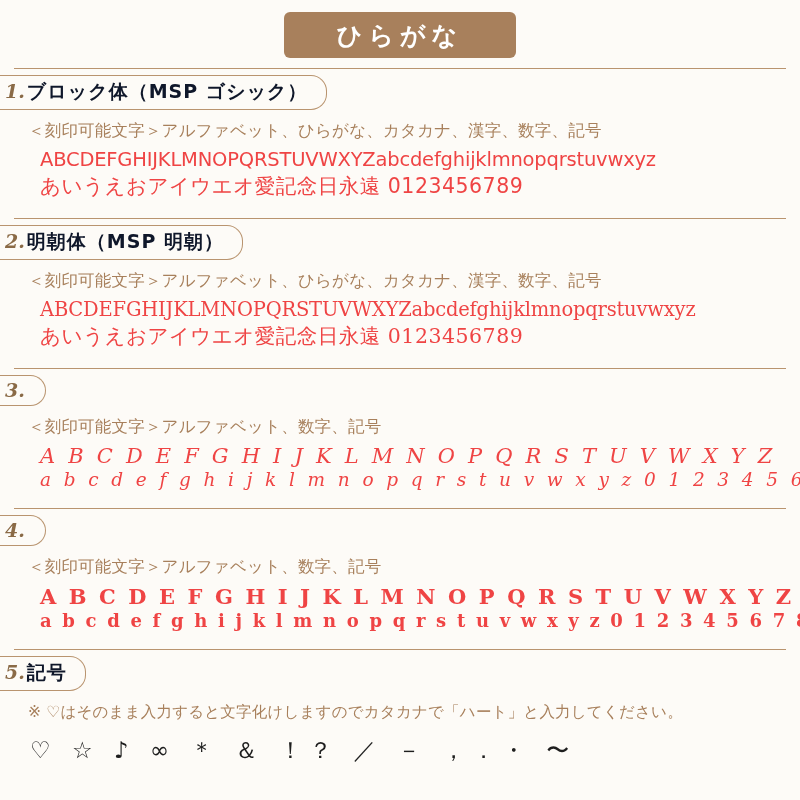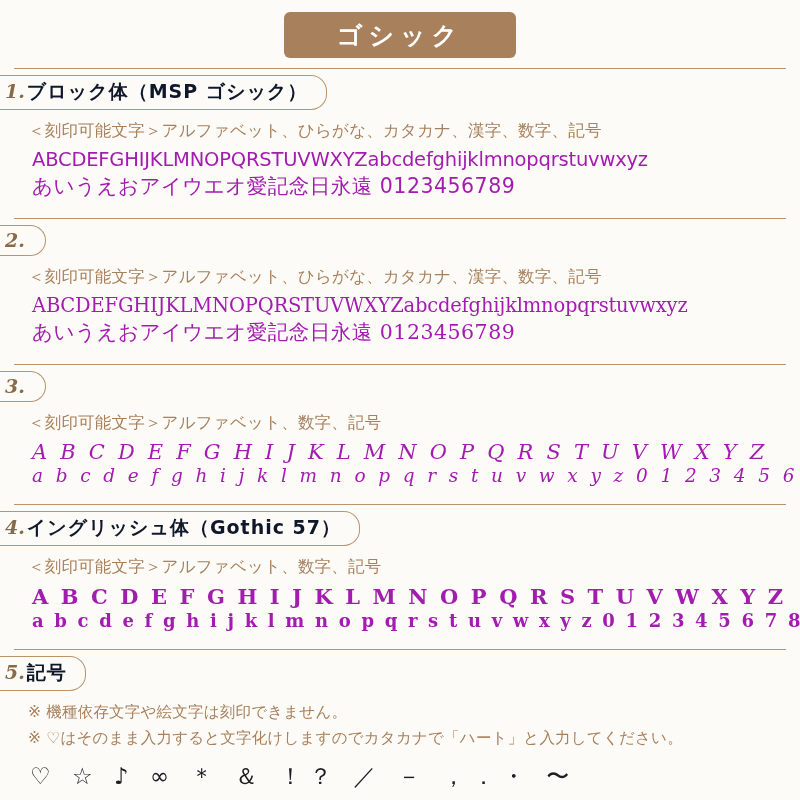--- a/index.html
+++ b/index.html
@@ -88,22 +88,22 @@
   .avail-line {
     color: #a8805c;
     font-size: 16.5px;
     font-family: Liberation Sans, sans-serif;
     margin: 4px 0 6px 4px;
     letter-spacing: 0.2px;
     white-space: nowrap;
   }
 
   .sample {
-    color: #a21caf;
-    margin: 1px 0 0 8px;
+    color: #ef4444;
+    margin: 1px 0 0 16px;
     white-space: nowrap;
   }
 
   
   .f-block {
     font-family: "DejaVu Sans", sans-serif;
     font-size: 19.5px;
     letter-spacing: -0.2px;
   }
   .f-block2 {
@@ -163,38 +163,39 @@
     margin: 12px 0 0 6px;
     white-space: nowrap;
   }
 </style>
 </head>
 <body>
 
 <div class="page">
 
   <div class="header-wrap">
-    <div class="header-banner">ゴシック</div>
+    <div class="header-banner">ひらがな</div>
   </div>
 
   <div class="section">
     <div class="sec-head">
       <span class="sec-num">1.</span>
       <span class="sec-title">ブロック体（MSP ゴシック）</span>
     </div>
     <div class="sec-body">
       <div class="avail-line">＜刻印可能文字＞アルファベット、ひらがな、カタカナ、漢字、数字、記号</div>
       <div class="sample f-block">ABCDEFGHIJKLMNOPQRSTUVWXYZabcdefghijklmnopqrstuvwxyz</div>
       <div class="sample f-block2">あいうえおアイウエオ愛記念日永遠 0123456789</div>
     </div>
   </div>
 
   <div class="section">
     <div class="sec-head">
       <span class="sec-num">2.</span>
+      <span class="sec-title">明朝体（MSP 明朝）</span>
     </div>
     <div class="sec-body">
       <div class="avail-line">＜刻印可能文字＞アルファベット、ひらがな、カタカナ、漢字、数字、記号</div>
       <div class="sample f-mincho">ABCDEFGHIJKLMNOPQRSTUVWXYZabcdefghijklmnopqrstuvwxyz</div>
       <div class="sample f-mincho2">あいうえおアイウエオ愛記念日永遠 0123456789</div>
     </div>
   </div>
 
   <div class="section">
     <div class="sec-head">
@@ -203,34 +204,32 @@
     <div class="sec-body">
       <div class="avail-line">＜刻印可能文字＞アルファベット、数字、記号</div>
       <div class="sample f-script">A B C D E F G H I J K L M N O P Q R S T U V W X Y Z</div>
       <div class="sample f-script-lower">a b c d e f g h i j k l m n o p q r s t u v w x y z    0 1 2 3 4 5 6 7 8 9</div>
     </div>
   </div>
 
   <div class="section">
     <div class="sec-head">
       <span class="sec-num">4.</span>
-      <span class="sec-title">イングリッシュ体（Gothic 57）</span>
     </div>
     <div class="sec-body">
       <div class="avail-line">＜刻印可能文字＞アルファベット、数字、記号</div>
       <div class="sample f-gothic">A B C D E F G H I J K L M N O P Q R S T U V W X Y Z</div>
       <div class="sample f-gothic-lower">a b c d e f g h i j k l m n o p q r s t u v w x y z    0 1 2 3 4 5 6 7 8 9</div>
     </div>
   </div>
 
   <div class="section">
     <div class="sec-head">
       <span class="sec-num">5.</span>
       <span class="sec-title">記号</span>
     </div>
     <div class="sec-body">
-      <div class="note">※ 機種依存文字や絵文字は刻印できません。</div>
       <div class="note">※ ♡はそのまま入力すると文字化けしますのでカタカナで「ハート」と入力してください。</div>
       <div class="symbols">♡ ☆ ♪ ∞ ＊ ＆ ！？ ／ － ，．・ 〜</div>
     </div>
   </div>
 
 </div>
 
 </body></html>

